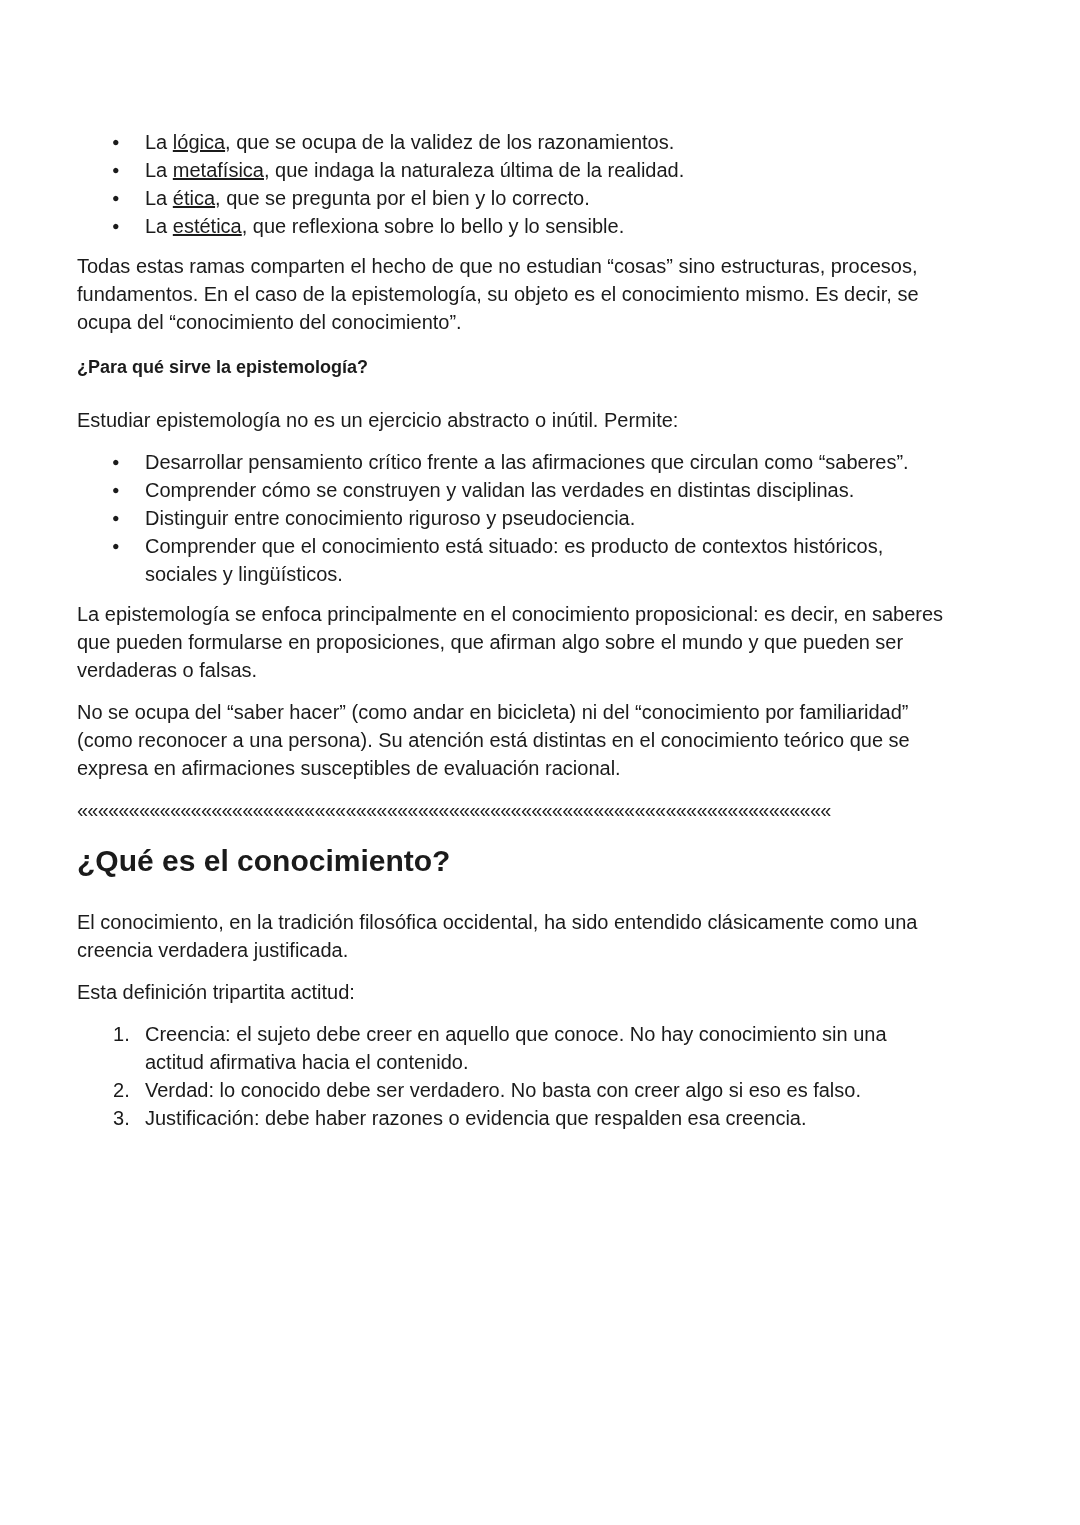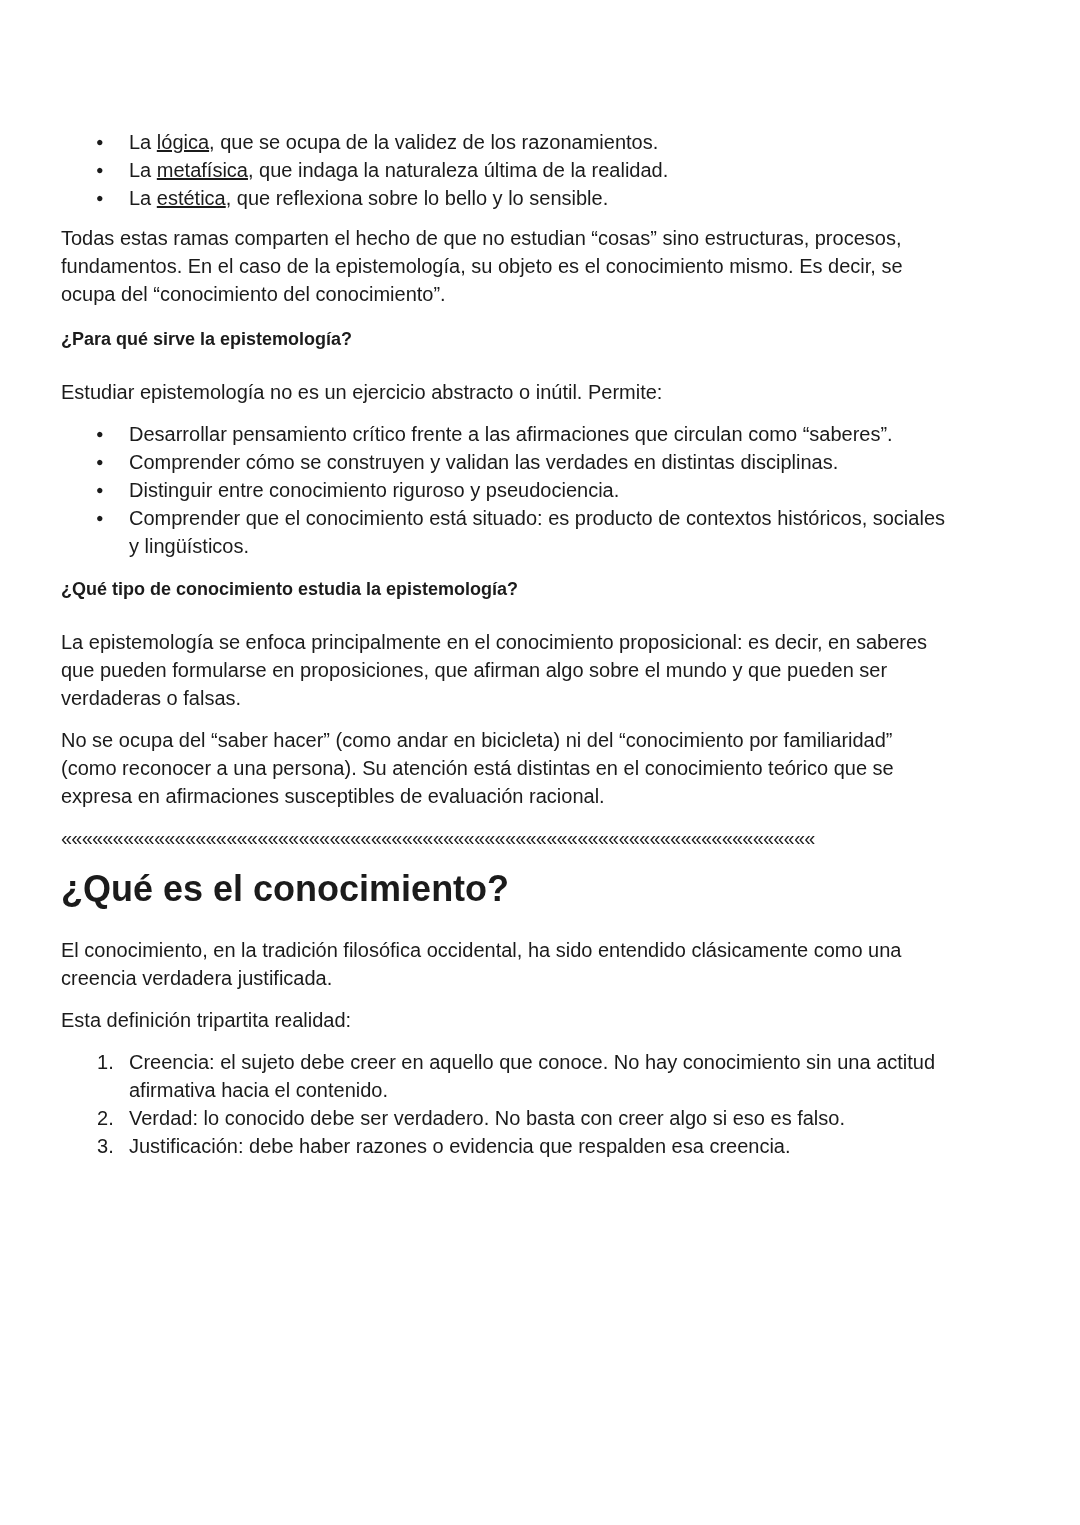--- a/index.html
+++ b/index.html
@@ -11,37 +11,37 @@
     width: 1080px;
     height: 1525px;
     overflow: hidden;
     font-family: "Liberation Sans", "DejaVu Sans", sans-serif;
     color: #1b1b1b;
   }
   .page {
     box-sizing: border-box;
     width: 1080px;
     height: 1147px;
-    padding: 122px 130px 0 61px;
+    padding: 122px 130px 0 77px;
     background: #ffffff;
   }
   p {
     margin: 0 0 14px 0;
     font-size: 20px;
     line-height: 28px;
   }
   h2 {
     margin: 8px 0 22px 0;
     font-size: 18px;
     line-height: 34px;
     font-weight: 700;
   }
   h1 {
     margin: 16px 0 26px 0;
-    font-size: 36px;
+    font-size: 30px;
     line-height: 42px;
     font-weight: 700;
   }
   ul, ol {
     margin: 6px 0 12px 0;
     padding: 0 0 0 68px;
     list-style: none;
     font-size: 20px;
     line-height: 28px;
   }
@@ -71,50 +71,50 @@
   }
 </style>
 </head>
 <body>
 
 <div class="page">
 
   <ul>
     <li><span>La </span><span class="u">lógica</span><span>, que se ocupa de la validez de los razonamientos.</span></li>
     <li><span>La </span><span class="u">metafísica</span><span>, que indaga la naturaleza última de la realidad.</span></li>
+    <li><span>La </span><span class="u">ética</span><span>, que se pregunta por el bien y lo correcto.</span></li>
     <li><span>La </span><span class="u">estética</span><span>, que reflexiona sobre lo bello y lo sensible.</span></li>
   </ul>
 
   <p>Todas estas ramas comparten el hecho de que no estudian “cosas” sino estructuras, procesos, fundamentos. En el caso de la epistemología, su objeto es el conocimiento mismo. Es decir, se ocupa del “conocimiento del conocimiento”.</p>
 
   <h2>¿Para qué sirve la epistemología?</h2>
 
   <p>Estudiar epistemología no es un ejercicio abstracto o inútil. Permite:</p>
 
   <ul>
     <li>Desarrollar pensamiento crítico frente a las afirmaciones que circulan como “saberes”.</li>
     <li>Comprender cómo se construyen y validan las verdades en distintas disciplinas.</li>
     <li>Distinguir entre conocimiento riguroso y pseudociencia.</li>
     <li>Comprender que el conocimiento está situado: es producto de contextos históricos, sociales y lingüísticos.</li>
   </ul>
 
 
-  <h2>¿Qué tipo de conocimiento estudia la epistemología?</h2>
 
   <p>La epistemología se enfoca principalmente en el conocimiento proposicional: es decir, en saberes que pueden formularse en proposiciones, que afirman algo sobre el mundo y que pueden ser verdaderas o falsas.</p>
 
   <p>No se ocupa del “saber hacer” (como andar en bicicleta) ni del “conocimiento por familiaridad” (como reconocer a una persona). Su atención está distintas en el conocimiento teórico que se expresa en afirmaciones susceptibles de evaluación racional.</p>
 
   <p class="divider">«««««««««««««««««««««««««««««««««««««««««««««««««««««««««««««««««««««««««</p>
 
   <h1>¿Qué es el conocimiento?</h1>
 
   <p>El conocimiento, en la tradición filosófica occidental, ha sido entendido clásicamente como una creencia verdadera justificada.</p>
 
-  <p>Esta definición tripartita realidad:</p>
+  <p>Esta definición tripartita actitud:</p>
 
   <ol>
     <li>Creencia: el sujeto debe creer en aquello que conoce. No hay conocimiento sin una actitud afirmativa hacia el contenido.</li>
     <li>Verdad: lo conocido debe ser verdadero. No basta con creer algo si eso es falso.</li>
     <li>Justificación: debe haber razones o evidencia que respalden esa creencia.</li>
   </ol>
 
 </div>
 
 </body></html>

